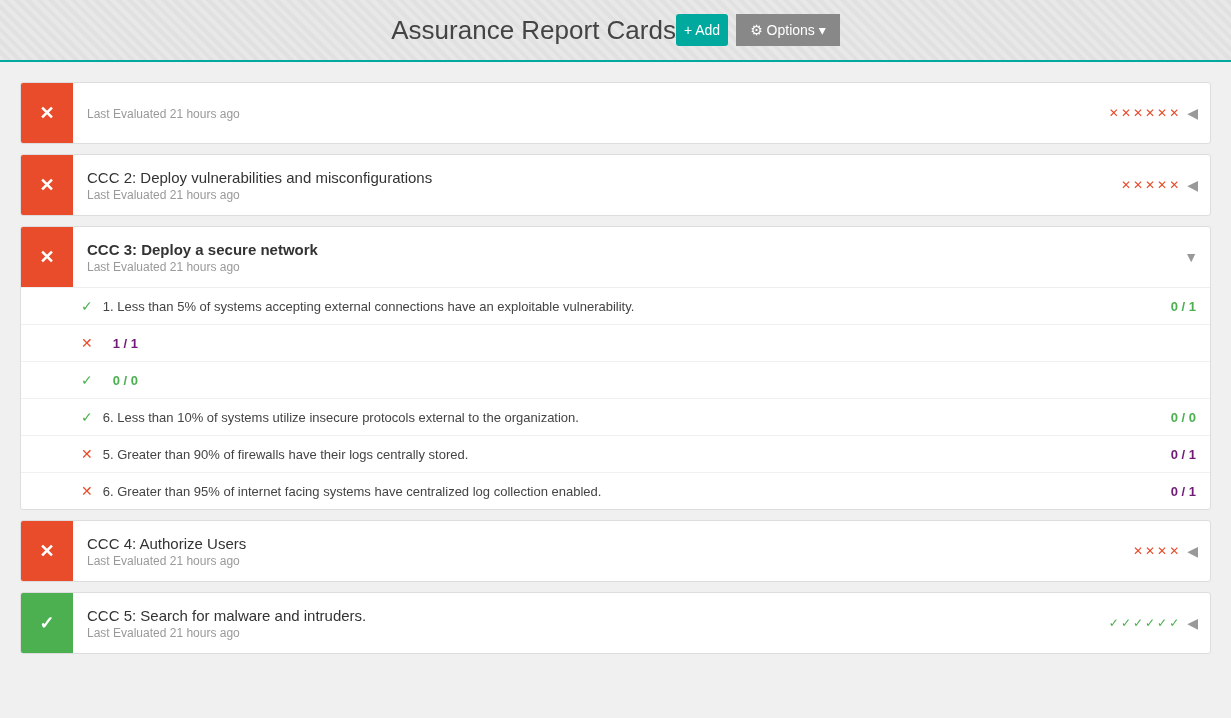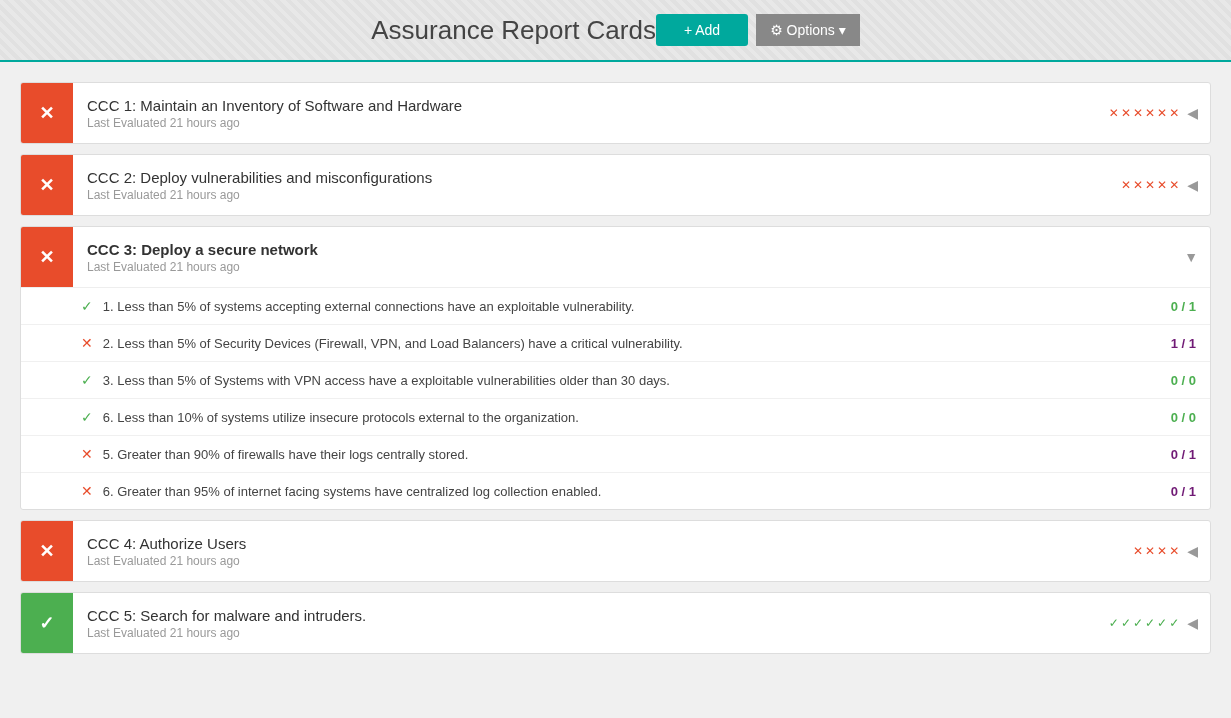--- a/index.html
+++ b/index.html
@@ -24,21 +24,21 @@
     .page-header h1 {
       font-size: 26px;
       font-weight: normal;
       color: #444;
     }
     .header-buttons { display: flex; gap: 8px; }
     .btn-add {
       background: #00a99d;
       color: white;
       border: none;
-      padding: 8px 28px;
+      padding: 8px 8px;
       font-size: 14px;
       cursor: pointer;
       border-radius: 3px;
     }
     .btn-options {
       background: #888;
       color: white;
       border: none;
       padding: 8px 14px;
       font-size: 14px;
@@ -145,21 +145,20 @@
   </div>
 </div>
 
 <div class="content" id="cards-container">
 <div class="card">
       <div class="card-header">
         <div class="card-icon red">
           <span style="font-size:18px; font-weight:bold;">✕</span>
         </div>
         <div class="card-title-block">
-          <div class="card-title">CCC 1: Maintain an Inventory of Software and Hardware</div>
           <div class="card-subtitle">Last Evaluated 21 hours ago</div>
         </div>
         <div class="card-right">
           <div class="star-row">
             <span class="star ">✕</span>
             <span class="star ">✕</span>
             <span class="star ">✕</span>
             <span class="star ">✕</span>
             <span class="star ">✕</span>
             <span class="star ">✕</span>
@@ -203,26 +202,24 @@
         </div>
       </div>
       <div class="card-items">
         <div class="card-item">
           <span class="item-icon green">✓</span>
           <span class="item-text">1. Less than 5% of systems accepting external connections have an exploitable vulnerability.</span>
           <span class="item-score ">0 / 1</span>
         </div>
         <div class="card-item">
           <span class="item-icon red">✕</span>
-          <span class="item-text">2. Less than 5% of Security Devices (Firewall, VPN, and Load Balancers) have a critical vulnerability.</span>
           <span class="item-score red">1 / 1</span>
         </div>
         <div class="card-item">
           <span class="item-icon green">✓</span>
-          <span class="item-text">3. Less than 5% of Systems with VPN access have a exploitable vulnerabilities older than 30 days.</span>
           <span class="item-score ">0 / 0</span>
         </div>
         <div class="card-item">
           <span class="item-icon green">✓</span>
           <span class="item-text">6. Less than 10% of systems utilize insecure protocols external to the organization.</span>
           <span class="item-score ">0 / 0</span>
         </div>
         <div class="card-item">
           <span class="item-icon red">✕</span>
           <span class="item-text">5. Greater than 90% of firewalls have their logs centrally stored.</span>

